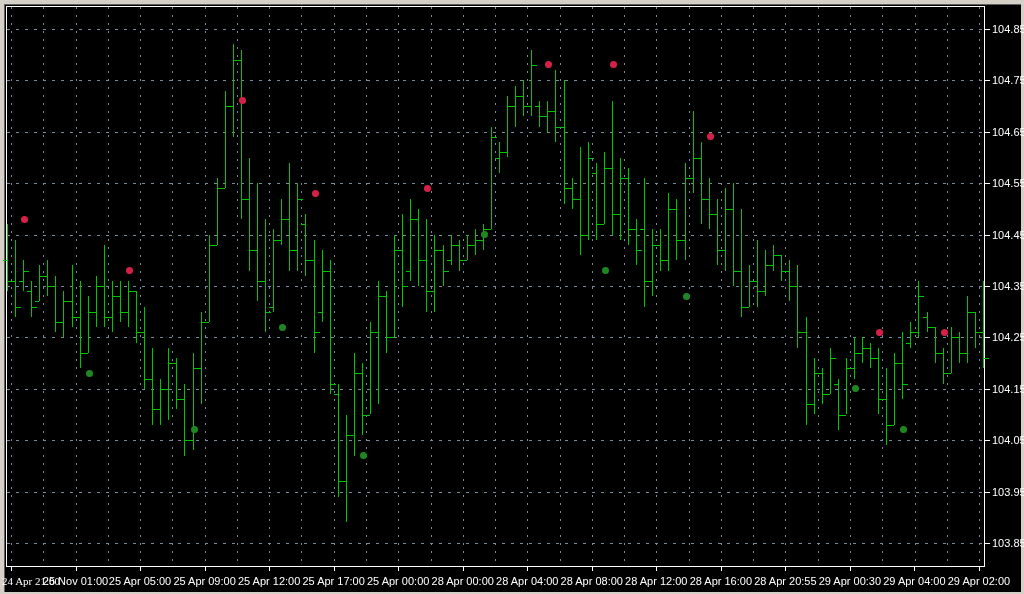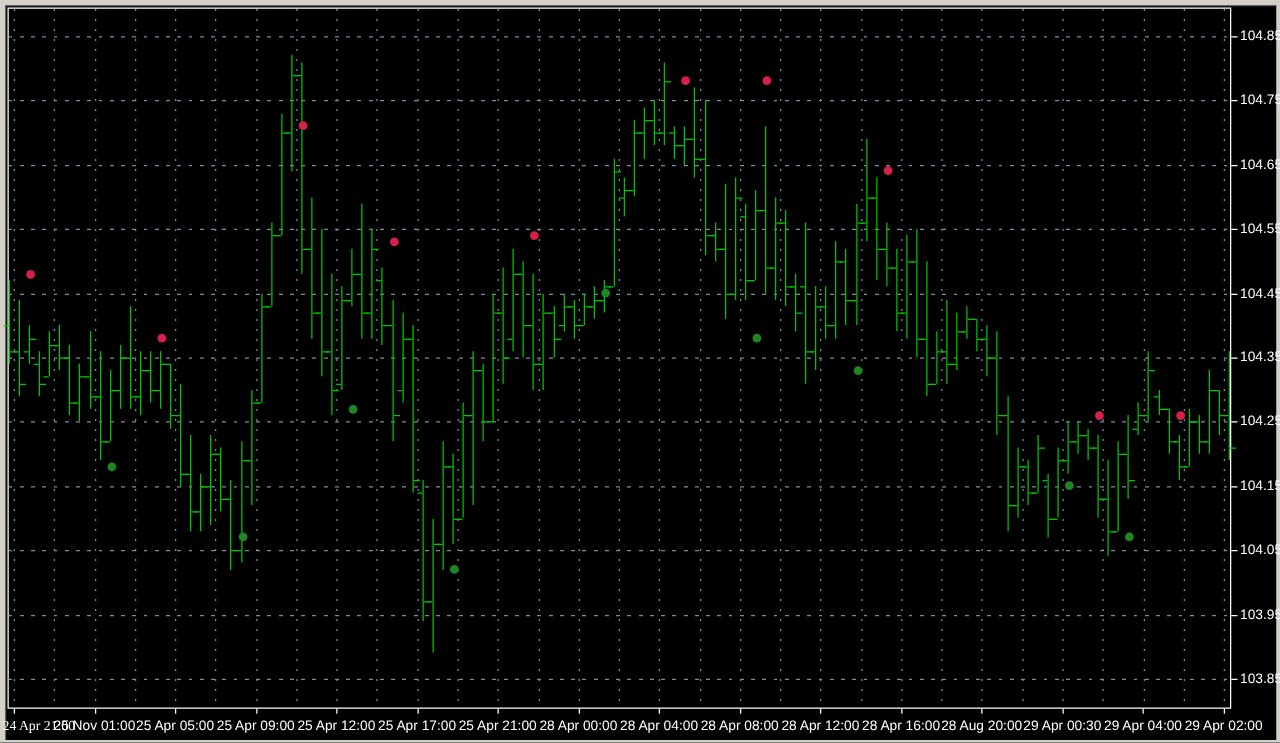--- a/index.html
+++ b/index.html
@@ -495,33 +495,33 @@
       <div class="xlab" style="left: 75.53px; transform: translateX(-50%);">25 Nov 01:00</div>
       <div class="xtick" style="left: 140.06px;"></div>
       <div class="xlab" style="left: 140.06px; transform: translateX(-50%);">25 Apr 05:00</div>
       <div class="xtick" style="left: 204.59px;"></div>
       <div class="xlab" style="left: 204.59px; transform: translateX(-50%);">25 Apr 09:00</div>
       <div class="xtick" style="left: 269.12px;"></div>
       <div class="xlab" style="left: 269.12px; transform: translateX(-50%);">25 Apr 12:00</div>
       <div class="xtick" style="left: 333.65px;"></div>
       <div class="xlab" style="left: 333.65px; transform: translateX(-50%);">25 Apr 17:00</div>
       <div class="xtick" style="left: 398.18px;"></div>
-      <div class="xlab" style="left: 398.18px; transform: translateX(-50%);">25 Apr 21:00</div>
+      <div class="xlab" style="left: 398.18px; transform: translateX(-50%);">25 Apr 00:00</div>
       <div class="xtick" style="left: 462.71px;"></div>
       <div class="xlab" style="left: 462.71px; transform: translateX(-50%);">28 Apr 00:00</div>
       <div class="xtick" style="left: 527.24px;"></div>
       <div class="xlab" style="left: 527.24px; transform: translateX(-50%);">28 Apr 04:00</div>
       <div class="xtick" style="left: 591.77px;"></div>
       <div class="xlab" style="left: 591.77px; transform: translateX(-50%);">28 Apr 08:00</div>
       <div class="xtick" style="left: 656.3px;"></div>
       <div class="xlab" style="left: 656.3px; transform: translateX(-50%);">28 Apr 12:00</div>
       <div class="xtick" style="left: 720.83px;"></div>
       <div class="xlab" style="left: 720.83px; transform: translateX(-50%);">28 Apr 16:00</div>
       <div class="xtick" style="left: 785.36px;"></div>
-      <div class="xlab" style="left: 785.36px; transform: translateX(-50%);">28 Aug 20:00</div>
+      <div class="xlab" style="left: 785.36px; transform: translateX(-50%);">28 Apr 20:55</div>
       <div class="xtick" style="left: 849.89px;"></div>
       <div class="xlab" style="left: 849.89px; transform: translateX(-50%);">29 Apr 00:30</div>
       <div class="xtick" style="left: 914.42px;"></div>
       <div class="xlab" style="left: 914.42px; transform: translateX(-50%);">29 Apr 04:00</div>
       <div class="xtick" style="left: 978.95px;"></div>
       <div class="xlab" style="left: 978.95px; transform: translateX(-50%);">29 Apr 02:00</div>
     </div>
 </div>
 
 </body></html>

